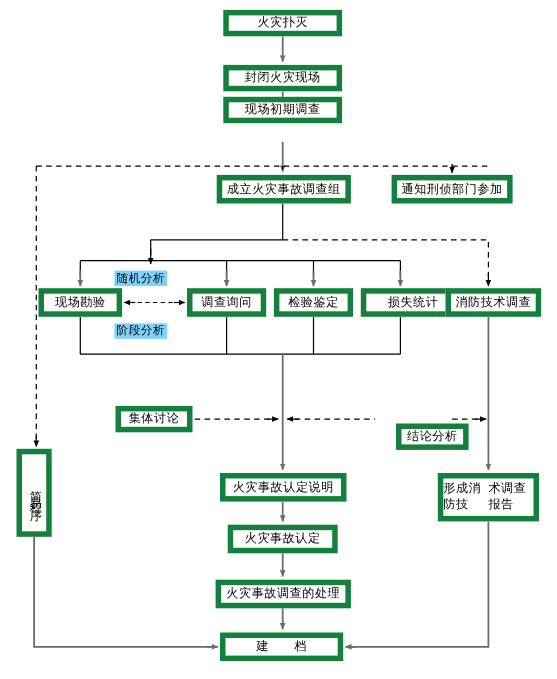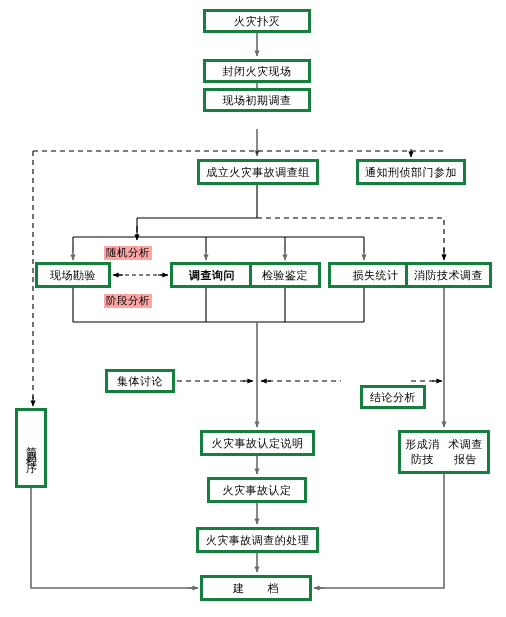--- a/index.html
+++ b/index.html
@@ -21,41 +21,40 @@
   svg#flow {
     position: absolute;
     top: 0;
     left: 0;
     width: 506px;
     height: 617px;
   }
   .node-box {
     position: absolute;
     box-sizing: border-box;
-    border: 3px solid #15803d;
+    border: 5px solid #15803d;
     background: #ffffff;
     display: flex;
     align-items: center;
     justify-content: center;
-    text-align: center;
     font-size: 11px;
     line-height: 1.35;
     color: #000000;
     letter-spacing: 0.5px;
   }
   .node-box.vertical-text {
     writing-mode: vertical-rl;
     letter-spacing: 5px;
     line-height: 1;
   }
   .edge-label {
     position: absolute;
     font-size: 10.5px;
     color: #000000;
-    background: #fca5a5;
+    background: #7dd3fc;
     padding: 0 2px;
     white-space: nowrap;
     letter-spacing: 0.5px;
   }
 </style>
 </head>
 <body>
 
 <div id="chart-root">
 
@@ -191,21 +190,21 @@
   <div class="node-box" style="left:203px; top:59px; width:108px; height:24px;">封闭火灾现场</div>
 
   <div class="node-box" style="left:203px; top:88px; width:108px; height:24px;">现场初期调查</div>
 
   <div class="node-box" style="left:197px; top:159px; width:122px; height:26px;">成立火灾事故调查组</div>
 
   <div class="node-box" style="left:356px; top:159px; width:110px; height:26px;">通知刑侦部门参加</div>
 
   <div class="node-box" style="left:35px; top:262px; width:76px; height:26px;">现场勘验</div>
 
-  <div class="node-box" style="left:170px; top:262px; width:84px; height:26px;font-weight:bold;">调查询问</div>
+  <div class="node-box" style="left:170px; top:262px; width:72px; height:26px;">调查询问</div>
 
   <div class="node-box" style="left:249px; top:262px; width:72px; height:26px;">检验鉴定</div>
 
   <div class="node-box" style="left:328px; top:262px; width:95px; height:26px;">损失统计</div>
 
   <div class="node-box" style="left:405px; top:262px; width:87px; height:26px;">消防技术调查</div>
 
   <div class="node-box" style="left:105px; top:369px; width:70px; height:24px;">集体讨论</div>
 
   <div class="node-box" style="left:360px; top:369px; width:66px; height:24px;margin-top:16px;">结论分析</div>

